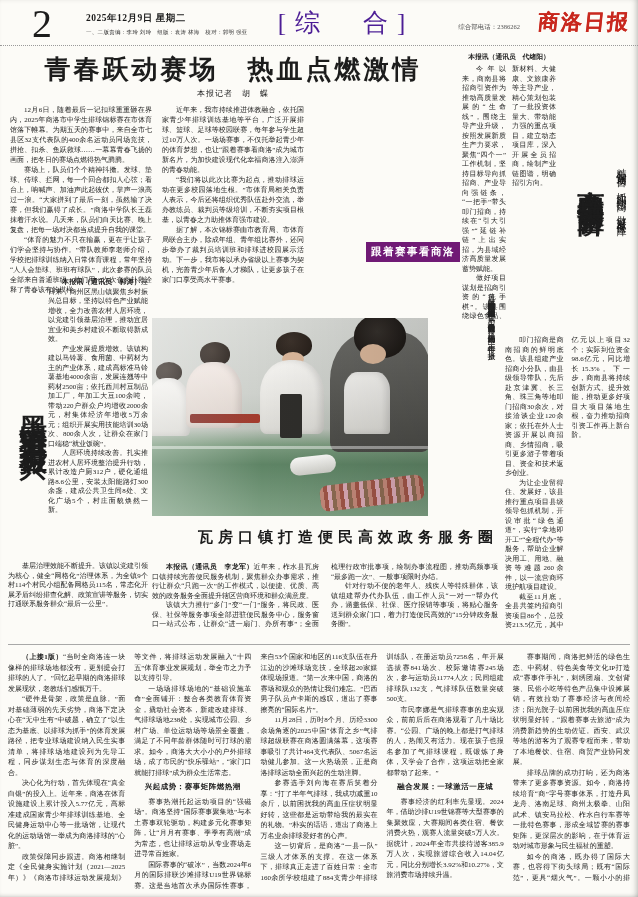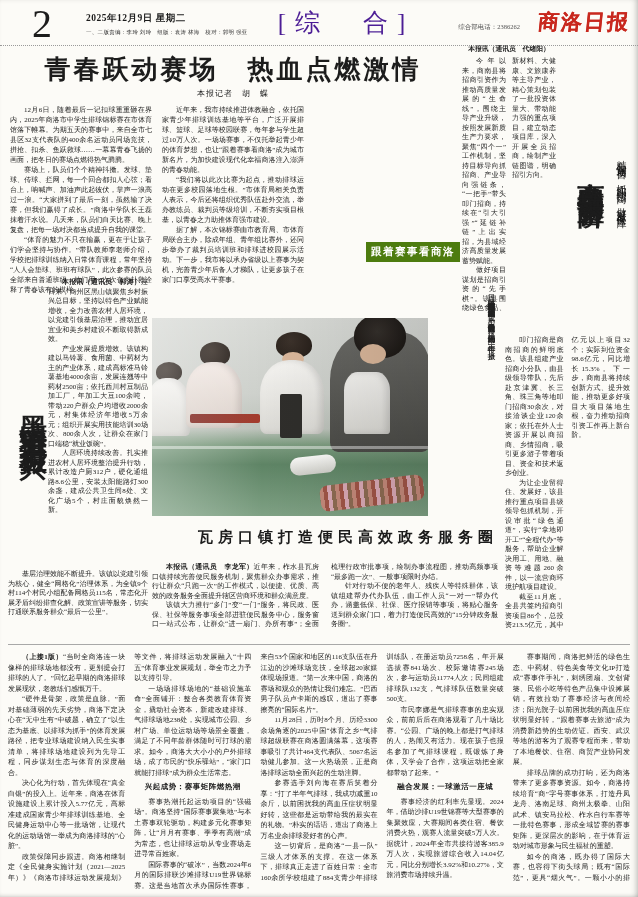--- a/index.html
+++ b/index.html
@@ -27,42 +27,42 @@
   .body-txt p { text-indent:2em; text-align:justify; }
   .body-txt b { font-weight:bold; }
   h4 { font-size:7.5px; text-align:center; margin:4px 0; letter-spacing:.5px; }
   
   .leadart { position:absolute; left:10px; top:52px; width:446px; height:256px; }
   .leadart .hl { font-size:26px; font-weight:bold; text-align:center; letter-spacing:3px; }
   .leadart .by { font-size:8px; text-align:center; margin:1px 0 6px; letter-spacing:1px; }
   .leadart .cols { column-count:3; column-gap:10px; column-fill:auto;
     height:196px; overflow:hidden; font-size:7px; line-height:10px; }
   .badge { position:absolute; left:366px; top:242px; width:94px; height:20px;
-    background:#4d7c0f; color:#fff; font-size:10.5px; font-weight:bold; letter-spacing:1.5px;
+    background:#701a75; color:#fff; font-size:10.5px; font-weight:bold; letter-spacing:1.5px;
     display:flex; align-items:center; justify-content:center;
     font-family:"Liberation Sans","DejaVu Sans",sans-serif; }
   
-  .rightart-top { position:absolute; left:462px; top:44px; width:168px; height:280px; display:flex; }
+  .rightart-top { position:absolute; left:462px; top:52px; width:168px; height:280px; display:flex; }
   .rt-body { width:94px; }
   .rt-byline { font-size:6.8px; font-weight:bold; text-align:center; margin-bottom:3px; }
   .rt-cols { column-count:2; column-gap:6px; column-fill:auto; height:262px; overflow:hidden;
     font-size:7px; line-height:9.5px; }
   .vhead { width:40px; margin-left:4px; writing-mode:vertical-rl; font-size:18.5px; font-weight:bold;
     letter-spacing:2px; text-align:center; transform:scaleX(1.45); transform-origin:center; height:276px; }
   .vshoulder { width:26px; margin-left:2px; writing-mode:vertical-rl; font-size:10px;
     letter-spacing:2px; height:276px; color:#111; text-align:center; }
   .rightart-bot { position:absolute; left:505px; top:336px; width:125px; height:300px;
     column-count:2; column-gap:8px; column-fill:auto; overflow:hidden; font-size:7px; line-height:9.5px; }
   
   .leftart { position:absolute; left:8px; top:278px; width:140px; height:358px; }
   .leftart .toprow { display:flex; height:282px; }
   .lvhead { width:38px; writing-mode:vertical-rl; font-size:24px; font-weight:bold;
     letter-spacing:4px; text-align:center; transform:scaleX(1.15); transform-origin:left center; height:280px; }
   .leftart .lbody { width:100px; margin-left:2px; height:280px; overflow:hidden; font-size:7px; line-height:9.5px; }
-  .leftart .lbot { margin-top:10px; height:74px; overflow:hidden; font-size:7px; line-height:9.5px; }
+  .leftart .lbot { margin-top:2px; height:74px; overflow:hidden; font-size:7px; line-height:9.5px; }
   
   .photo { position:absolute; left:152px; top:318px; width:276px; height:198px; overflow:hidden;
     background:linear-gradient(180deg,#d8dad6 0%,#cdd0cb 38%,#bcc2ba 56%,#7d9c80 64%,#5e8465 74%,#7fa184 100%); }
   .photo::after { content:""; position:absolute; inset:0;
     background:linear-gradient(90deg,rgba(255,255,255,.28),rgba(0,0,0,0) 40%,rgba(0,0,0,.10)); }
   .fig { position:absolute; }
   .hair { position:absolute; background:radial-gradient(circle at 40% 35%,#3c322b,#241d18); border-radius:50% 50% 45% 45%; }
   .coat { position:absolute; background:linear-gradient(180deg,#f5f4f1,#d9d8d3); border-radius:45% 45% 10% 10%;
     box-shadow:inset -4px 0 6px rgba(0,0,0,.12); }
   .jacket { position:absolute; background:linear-gradient(180deg,#6a6a66,#4b4b47); border-radius:40% 30% 8% 8%; }

